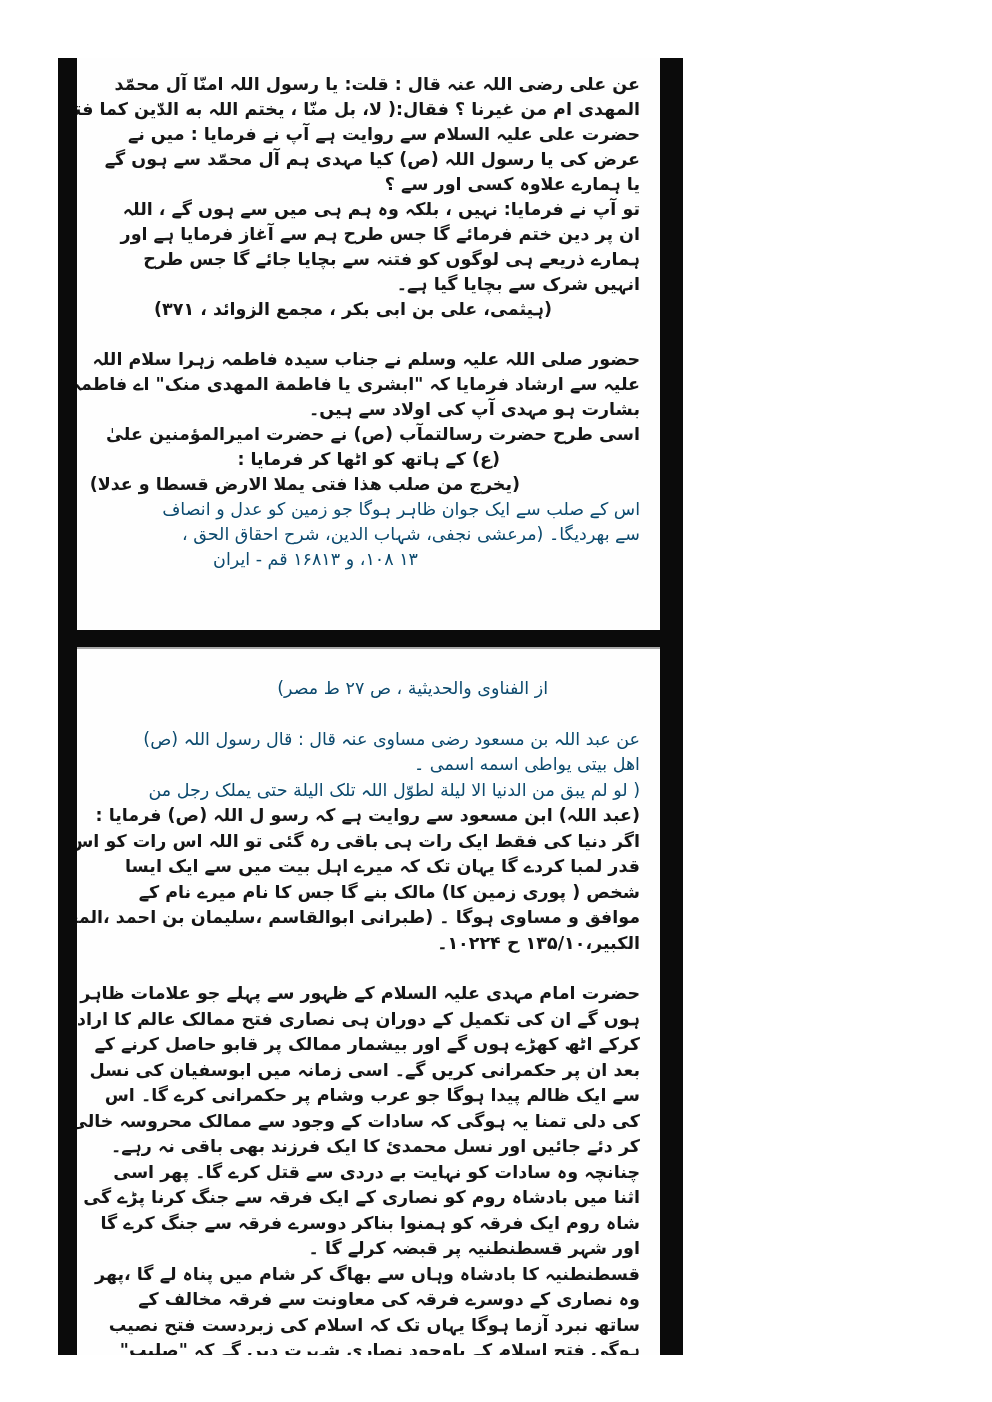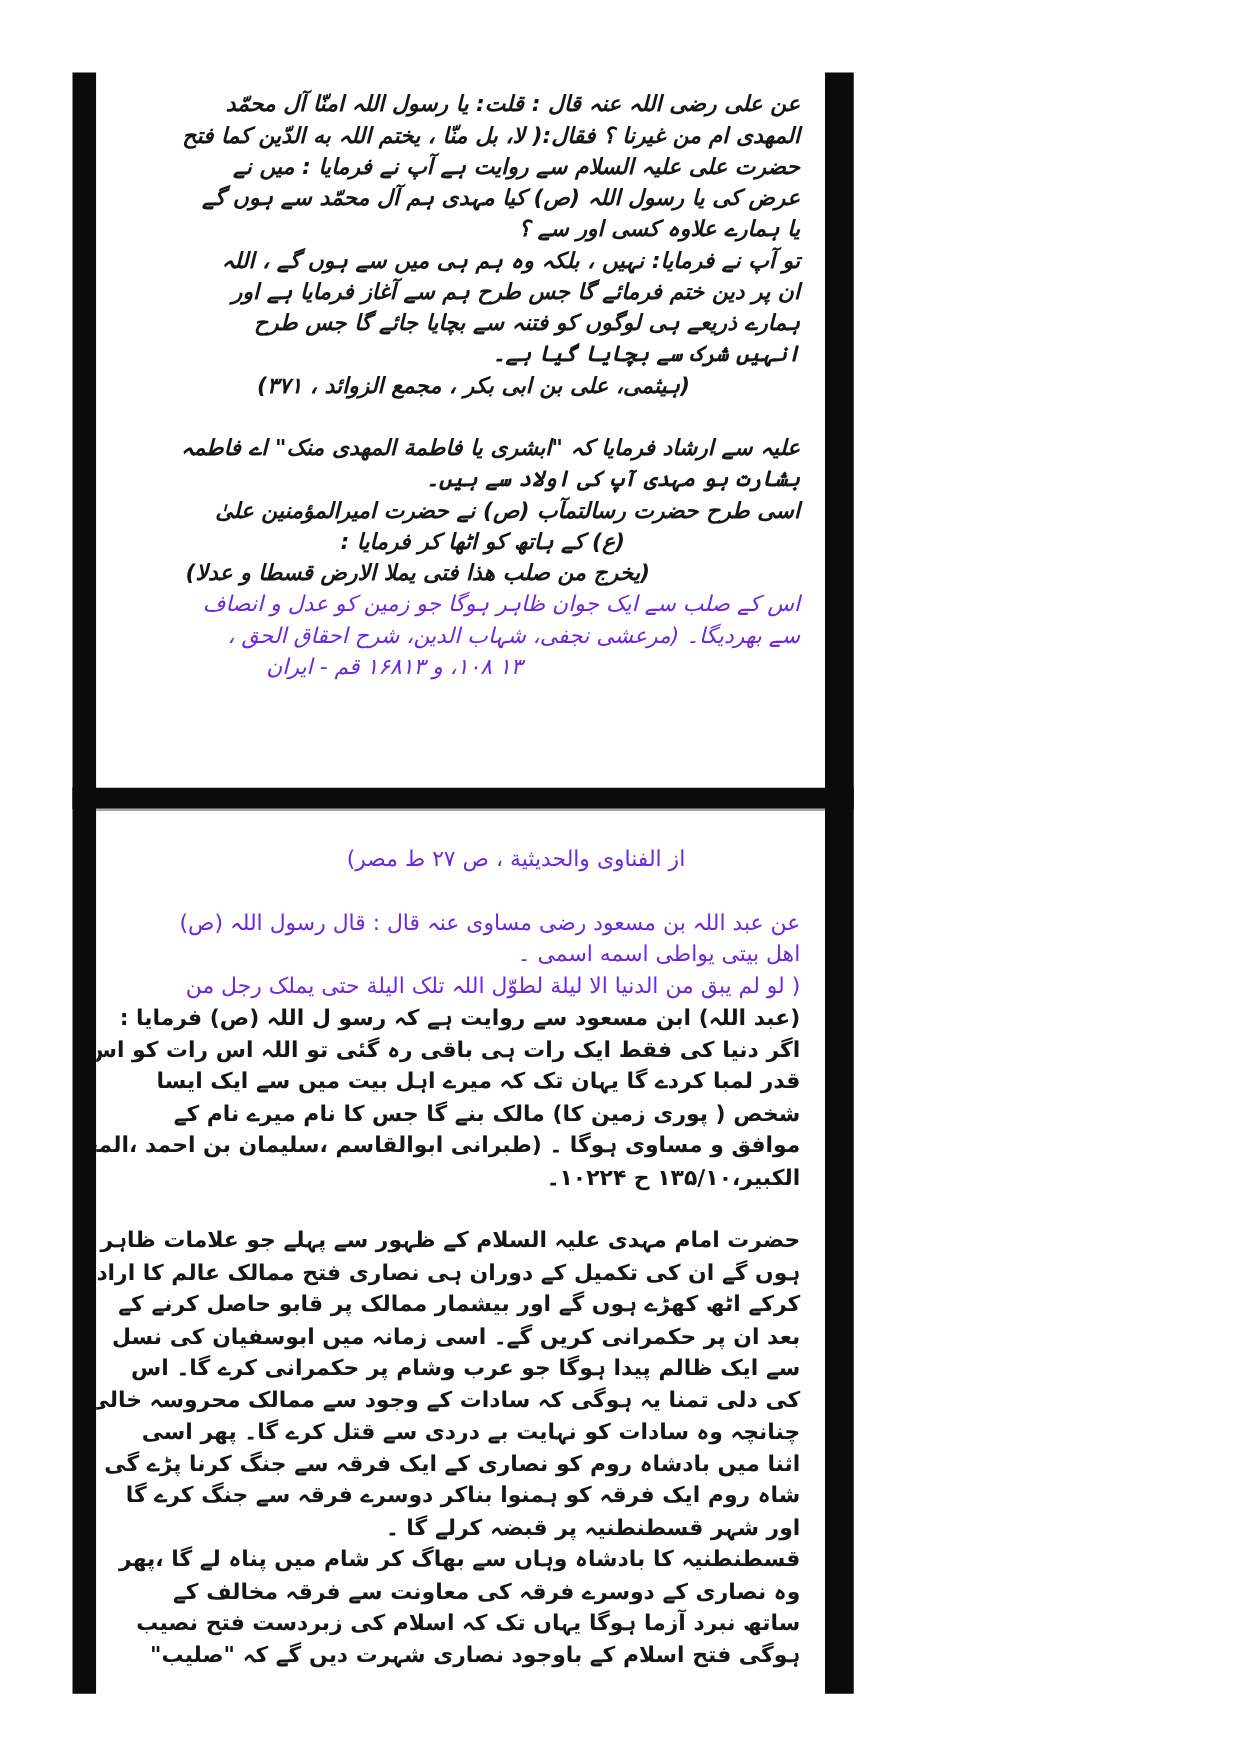--- a/index.html
+++ b/index.html
@@ -11,29 +11,29 @@
   .edge-bar{position:absolute;background:#0b0b0b;}
   #left-bar{left:58px;top:58px;width:19px;height:1297px;}
   #right-bar{left:660px;top:58px;width:23px;height:1297px;}
   #divider-band{position:absolute;left:58px;top:630px;width:625px;height:17px;background:#0b0b0b;}
   #page2-top-line{position:absolute;left:77px;top:647px;width:583px;height:2px;background:#a9a9a9;}
   .page{
     position:absolute;left:77px;width:583px;background:#fefefe;
     overflow:hidden;direction:rtl;box-sizing:border-box;
     padding-right:20px;
   }
-  #page1{top:58px;height:572px;padding-top:14px;font-style:italic;}
+  #page1{top:58px;height:572px;padding-top:14px;}
   #page2{top:649px;height:706px;padding-top:27px;}
   .line{
     text-align:right;white-space:nowrap;
     font-size:17.5px;line-height:25px;
     font-weight:bold;color:#161616;
   }
   #page2 .line{line-height:25.5px;}
-  .line.light{font-weight:normal;color:#6d28d9;}
+  .line.light{font-weight:normal;color:#0c4a6e;}
   .line.blank{height:25px;}
 </style>
 </head>
 <body>
 
 <div>
   <div id="left-bar" class="edge-bar"></div>
   <div id="right-bar" class="edge-bar"></div>
   <div id="divider-band"></div>
   <div id="page2-top-line"></div>
@@ -44,20 +44,21 @@
         <div class="line">المهدی ام من غیرنا ؟ فقال:( لا، بل منّا ، یختم اللہ به الدّین کما فتح</div>
         <div class="line">حضرت علی علیہ السلام سے روایت ہے آپ نے فرمایا : میں نے</div>
         <div class="line">عرض کی یا رسول اللہ (ص) کیا مہدی ہم آل محمّد سے ہوں گے</div>
         <div class="line">یا ہمارے علاوہ کسی اور سے ؟</div>
         <div class="line">تو آپ نے فرمایا: نہیں ، بلکہ وہ ہم ہی میں سے ہوں گے ، اللہ</div>
         <div class="line">ان پر دین ختم فرمائے گا جس طرح ہم سے آغاز فرمایا ہے اور</div>
         <div class="line">ہمارے ذریعے ہی لوگوں کو فتنہ سے بچایا جائے گا جس طرح</div>
         <div class="line">انہیں شرک سے بچایا گیا ہے۔</div>
         <div class="line" style="margin-right: 88px;">(ہیثمی، علی بن ابی بکر ، مجمع الزوائد ، ۳۷۱)</div>
         <div class="line blank"></div>
+        <div class="line">حضور صلی اللہ علیہ وسلم نے جناب سیدہ فاطمہ زہرا سلام اللہ</div>
         <div class="line">علیہ سے ارشاد فرمایا کہ "ابشری یا فاطمة المهدی منک" اے فاطمہ</div>
         <div class="line">بشارت ہو مہدی آپ کی اولاد سے ہیں۔</div>
         <div class="line">اسی طرح حضرت رسالتمآب (ص) نے حضرت امیرالمؤمنین علیٰ</div>
         <div class="line" style="margin-right: 140px;">(ع) کے ہاتھ کو اٹھا کر فرمایا :</div>
         <div class="line" style="margin-right: 120px; padding-left: 40px;">(یخرج من صلب هذا فتی یملا الارض قسطا و عدلا)</div>
         <div class="line light">اس کے صلب سے ایک جوان ظاہر ہوگا جو زمین کو عدل و انصاف</div>
         <div class="line light">سے بھردیگا۔ (مرعشی نجفی، شہاب الدین، شرح احقاق الحق ،</div>
         <div class="line light" style="margin-right: 222px;">۱۳ ۱۰۸، و ۱۶۸۱۳ قم - ایران</div>
       </div>
   </div>
@@ -75,20 +76,21 @@
         <div class="line">شخص ( پوری زمین کا) مالک بنے گا جس کا نام میرے نام کے</div>
         <div class="line">موافق و مساوی ہوگا ۔ (طبرانی ابوالقاسم ،سلیمان بن احمد ،المعجم</div>
         <div class="line">الکبیر،۱۳۵/۱۰ ح ۱۰۲۲۴۔</div>
         <div class="line blank"></div>
         <div class="line">حضرت امام مہدی علیہ السلام کے ظہور سے پہلے جو علامات ظاہر</div>
         <div class="line">ہوں گے ان کی تکمیل کے دوران ہی نصاری فتح ممالک عالم کا ارادہ</div>
         <div class="line">کرکے اٹھ کھڑے ہوں گے اور بیشمار ممالک پر قابو حاصل کرنے کے</div>
         <div class="line">بعد ان پر حکمرانی کریں گے۔ اسی زمانہ میں ابوسفیان کی نسل</div>
         <div class="line">سے ایک ظالم پیدا ہوگا جو عرب وشام پر حکمرانی کرے گا۔ اس</div>
         <div class="line">کی دلی تمنا یہ ہوگی کہ سادات کے وجود سے ممالک محروسہ خالی</div>
+        <div class="line">کر دئے جائیں اور نسل محمدیٔ کا ایک فرزند بھی باقی نہ رہے۔</div>
         <div class="line">چنانچہ وہ سادات کو نہایت بے دردی سے قتل کرے گا۔ پھر اسی</div>
         <div class="line">اثنا میں بادشاہ روم کو نصاری کے ایک فرقہ سے جنگ کرنا پڑے گی</div>
         <div class="line">شاہ روم ایک فرقہ کو ہمنوا بناکر دوسرے فرقہ سے جنگ کرے گا</div>
         <div class="line">اور شہر قسطنطنیہ پر قبضہ کرلے گا ۔</div>
         <div class="line">قسطنطنیہ کا بادشاہ وہاں سے بھاگ کر شام میں پناہ لے گا ،پھر</div>
         <div class="line">وہ نصاری کے دوسرے فرقہ کی معاونت سے فرقہ مخالف کے</div>
         <div class="line">ساتھ نبرد آزما ہوگا یہاں تک کہ اسلام کی زبردست فتح نصیب</div>
         <div class="line">ہوگی فتح اسلام کے باوجود نصاری شہرت دیں گے کہ "صلیب"</div>
       </div>
   </div>

